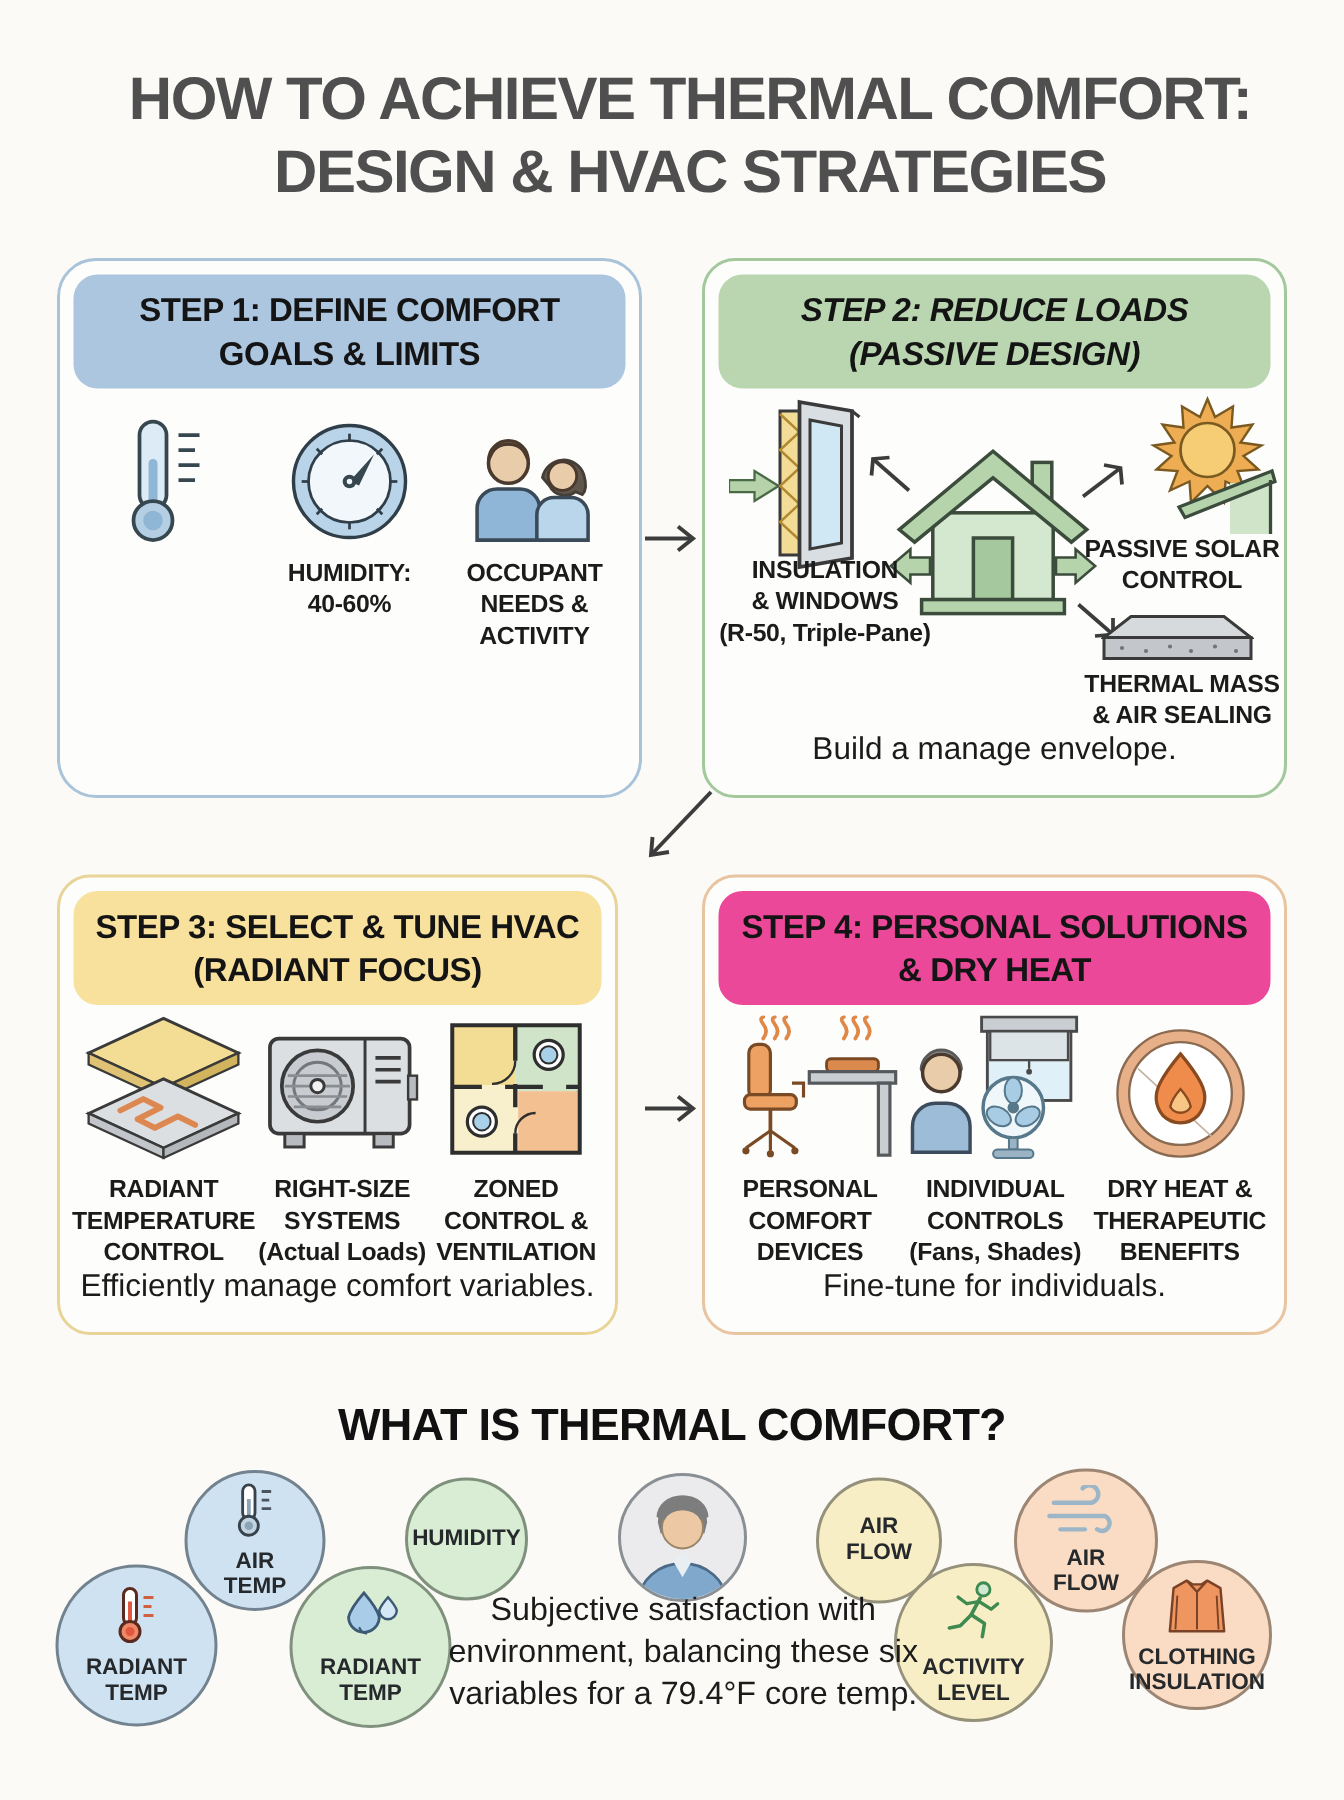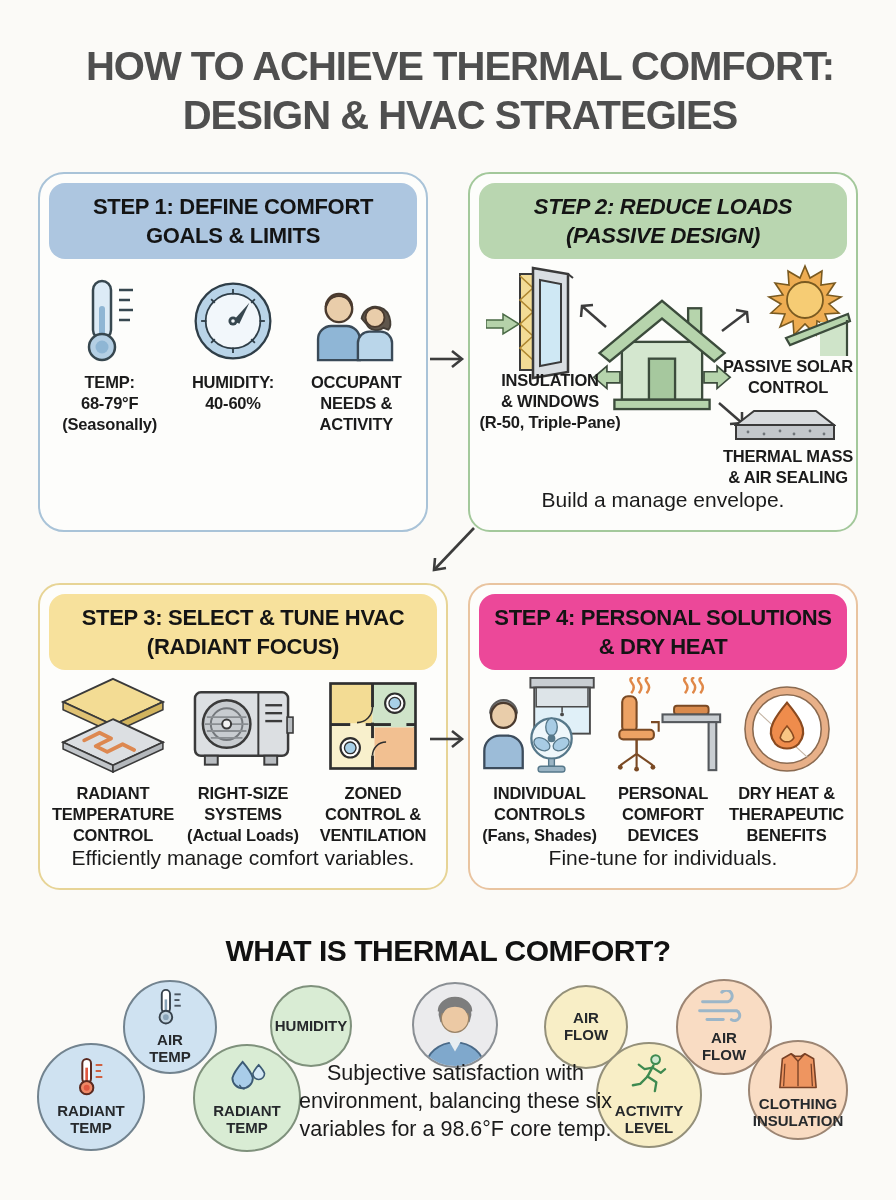--- a/index.html
+++ b/index.html
@@ -4,21 +4,21 @@
 <style>
   html,body{margin:0;padding:0;}
   body{font-family:"Liberation Sans",sans-serif;background:#e8e8e8;}
   #canvas{position:relative;width:896px;height:1200px;background:#fbfaf7;overflow:hidden;margin:0 auto;}
   .abs{position:absolute;}
   .title{left:0;right:0;top:42px;text-align:center;font-size:40px;font-weight:700;
          color:#4f4f4f;line-height:1.22;letter-spacing:-1px;white-space:pre-line;margin-left:24px;}
   .box{box-sizing:border-box;border-radius:22px;background:#fdfdfb;border:2.5px solid;}
   .box1{left:38px;top:172px;width:390px;height:360px;border-color:#a9c3d8;border-radius:26px;}
   .box2{left:468px;top:172px;width:390px;height:360px;border-color:#a3c89b;}
-  .box3{left:38px;top:583px;width:410px;height:307px;border-color:#e7d496;}
+  .box3{left:38px;top:583px;width:374px;height:307px;border-color:#e7d496;}
   .box4{left:468px;top:583px;width:390px;height:307px;border-color:#e9c4a0;}
   .hdr{position:absolute;left:9px;right:9px;top:9px;height:76px;border-radius:16px;
        display:flex;align-items:center;justify-content:center;text-align:center;
        font-weight:700;font-size:22px;line-height:1.32;letter-spacing:-0.3px;color:#141414;white-space:pre-line;}
   .hdr1{background:#adc6e0;}
   .hdr2{background:#b9d6b0;font-style:italic;}
   .hdr3{background:#f7e19c;}
   .hdr4{background:#ec4899;}
   .cols{position:absolute;left:8px;right:8px;display:flex;justify-content:space-around;}
   .col{flex:1;display:flex;flex-direction:column;align-items:center;}
@@ -59,23 +59,20 @@
             <line x1="40" y1="12" x2="54" y2="12" stroke="#37474f" stroke-width="2.5"></line>
             <line x1="40" y1="22" x2="51" y2="22" stroke="#37474f" stroke-width="2.5"></line>
             <line x1="40" y1="32" x2="54" y2="32" stroke="#37474f" stroke-width="2.5"></line>
             <line x1="40" y1="42" x2="51" y2="42" stroke="#37474f" stroke-width="2.5"></line>
             <rect x="14" y="3" width="18" height="58" rx="9" fill="#dcebf6" stroke="#37474f" stroke-width="2.5"></rect>
             <rect x="20" y="28" width="6" height="30" rx="3" fill="#8fb6d4"></rect>
             <circle cx="23" cy="69" r="13" fill="#b4cfe4" stroke="#37474f" stroke-width="2.5"></circle>
             <circle cx="23" cy="69" r="6.5" fill="#8fb6d4"></circle>
           </svg>
         </div>
-        <div class="lbl">TEMP:
-68-79°F
-(Seasonally)</div>
       </div>
       <div class="col">
         <div class="icbox" style="height:86px;">
           <svg width="82" height="82" viewBox="0 0 90 90">
             <circle cx="45" cy="45" r="41" fill="#b9d4e8" stroke="#2f3e48" stroke-width="2.5"></circle>
             <circle cx="45" cy="45" r="30" fill="#f2f7fb" stroke="#2f3e48" stroke-width="2"></circle>
             <g stroke="#2f3e48" stroke-width="2">
               <line x1="45" y1="10" x2="45" y2="16"></line>
                 <line x1="45" y1="74" x2="45" y2="80"></line>
               <line x1="10" y1="45" x2="16" y2="45"></line>
@@ -281,20 +278,52 @@
 VENTILATION</div>
       </div>
     </div>
     <div class="foot">Efficiently manage comfort variables.</div>
   </section>
 
   <section class="abs box box4">
     <div class="hdr hdr4">STEP 4: PERSONAL SOLUTIONS
 &amp; DRY HEAT</div>
     <div class="cols" style="top:92px;">
+      <div class="col">
+        <div class="icbox" style="height:96px;">
+          <svg width="124" height="96" viewBox="0 0 125 100">
+            <g stroke="#e08848" stroke-width="2.6" fill="none" stroke-linecap="round">
+              <path d="M30,16 q4,-5 0,-10 q-3,-4 0,-5"></path>
+              <path d="M38,16 q4,-5 0,-10 q-3,-4 0,-5"></path>
+              <path d="M46,16 q4,-5 0,-10 q-3,-4 0,-5"></path>
+              <path d="M86,16 q4,-5 0,-10 q-3,-4 0,-5"></path>
+              <path d="M94,16 q4,-5 0,-10 q-3,-4 0,-5"></path>
+              <path d="M102,16 q4,-5 0,-10 q-3,-4 0,-5"></path>
+            </g>
+            <rect x="20" y="20" width="15" height="38" rx="6" fill="#eda264" stroke="#7a4a24" stroke-width="2.2"></rect>
+            <rect x="17" y="55" width="36" height="10" rx="4" fill="#eda264" stroke="#7a4a24" stroke-width="2.2"></rect>
+            <path d="M50,47 h8 v10" fill="none" stroke="#7a4a24" stroke-width="2.2"></path>
+            <line x1="35" y1="65" x2="35" y2="80" stroke="#7a4a24" stroke-width="2.6"></line>
+            <g stroke="#7a4a24" stroke-width="2.2">
+              <line x1="35" y1="80" x2="18" y2="92"></line>
+                <line x1="35" y1="80" x2="52" y2="92"></line>
+                <line x1="35" y1="80" x2="35" y2="94"></line>
+            </g>
+            <circle cx="18" cy="94" r="2.5" fill="#7a4a24"></circle>
+              <circle cx="52" cy="94" r="2.5" fill="#7a4a24"></circle>
+              <circle cx="35" cy="96" r="2.5" fill="#7a4a24"></circle>
+            <rect x="74" y="30" width="36" height="9" rx="3" fill="#d98a4c" stroke="#7a4a24" stroke-width="2"></rect>
+            <rect x="62" y="39" width="60" height="8" fill="#c9ced2" stroke="#55595d" stroke-width="2.2"></rect>
+            <rect x="110" y="47" width="8" height="50" fill="#c9ced2" stroke="#55595d" stroke-width="2.2"></rect>
+          </svg>
+        </div>
+        <div class="lbl">PERSONAL
+COMFORT
+DEVICES</div>
+      </div>
       <div class="col">
         <div class="icbox" style="height:96px;">
           <svg width="120" height="96" viewBox="0 0 120 100">
             <rect x="50" y="1" width="66" height="10" fill="#c9ced2" stroke="#4a4a4a" stroke-width="2"></rect>
             <rect x="54" y="11" width="58" height="48" fill="#e0f0f8" stroke="#4a4a4a" stroke-width="2"></rect>
             <rect x="56" y="11" width="54" height="20" fill="#dde4e8" stroke="#4a4a4a" stroke-width="1.6"></rect>
             <line x1="83" y1="31" x2="83" y2="37" stroke="#4a4a4a" stroke-width="1.6"></line>
             <circle cx="83" cy="39" r="2" fill="#4a4a4a"></circle>
             <path d="M22,24 a14,14 0 0 1 14,13 l-2,5 h-24 l-2,-5 a14,14 0 0 1 14,-13z" fill="#8a8a8a" stroke="#5a5a5a" stroke-width="2"></path>
             <circle cx="22" cy="40" r="13" fill="#e9cdaa" stroke="#4a3a2e" stroke-width="2.4"></circle>
@@ -309,52 +338,20 @@
             <rect x="69" y="85" width="6" height="8" fill="#9ab4c4" stroke="#56788a" stroke-width="1.4"></rect>
             <rect x="58" y="93" width="28" height="6" rx="3" fill="#9ab4c4" stroke="#56788a" stroke-width="1.4"></rect>
           </svg>
         </div>
         <div class="lbl">INDIVIDUAL
 CONTROLS
 (Fans, Shades)</div>
       </div>
       <div class="col">
         <div class="icbox" style="height:96px;">
-          <svg width="124" height="96" viewBox="0 0 125 100">
-            <g stroke="#e08848" stroke-width="2.6" fill="none" stroke-linecap="round">
-              <path d="M30,16 q4,-5 0,-10 q-3,-4 0,-5"></path>
-              <path d="M38,16 q4,-5 0,-10 q-3,-4 0,-5"></path>
-              <path d="M46,16 q4,-5 0,-10 q-3,-4 0,-5"></path>
-              <path d="M86,16 q4,-5 0,-10 q-3,-4 0,-5"></path>
-              <path d="M94,16 q4,-5 0,-10 q-3,-4 0,-5"></path>
-              <path d="M102,16 q4,-5 0,-10 q-3,-4 0,-5"></path>
-            </g>
-            <rect x="20" y="20" width="15" height="38" rx="6" fill="#eda264" stroke="#7a4a24" stroke-width="2.2"></rect>
-            <rect x="17" y="55" width="36" height="10" rx="4" fill="#eda264" stroke="#7a4a24" stroke-width="2.2"></rect>
-            <path d="M50,47 h8 v10" fill="none" stroke="#7a4a24" stroke-width="2.2"></path>
-            <line x1="35" y1="65" x2="35" y2="80" stroke="#7a4a24" stroke-width="2.6"></line>
-            <g stroke="#7a4a24" stroke-width="2.2">
-              <line x1="35" y1="80" x2="18" y2="92"></line>
-                <line x1="35" y1="80" x2="52" y2="92"></line>
-                <line x1="35" y1="80" x2="35" y2="94"></line>
-            </g>
-            <circle cx="18" cy="94" r="2.5" fill="#7a4a24"></circle>
-              <circle cx="52" cy="94" r="2.5" fill="#7a4a24"></circle>
-              <circle cx="35" cy="96" r="2.5" fill="#7a4a24"></circle>
-            <rect x="74" y="30" width="36" height="9" rx="3" fill="#d98a4c" stroke="#7a4a24" stroke-width="2"></rect>
-            <rect x="62" y="39" width="60" height="8" fill="#c9ced2" stroke="#55595d" stroke-width="2.2"></rect>
-            <rect x="110" y="47" width="8" height="50" fill="#c9ced2" stroke="#55595d" stroke-width="2.2"></rect>
-          </svg>
-        </div>
-        <div class="lbl">PERSONAL
-COMFORT
-DEVICES</div>
-      </div>
-      <div class="col">
-        <div class="icbox" style="height:96px;">
           <svg width="88" height="88" viewBox="0 0 90 90">
             <circle cx="45" cy="45" r="39" fill="#ffffff" stroke="#e8b088" stroke-width="8"></circle>
             <circle cx="45" cy="45" r="43" fill="none" stroke="#8a6a50" stroke-width="1.6"></circle>
             <circle cx="45" cy="45" r="35" fill="none" stroke="#8a6a50" stroke-width="1.6"></circle>
             <line x1="16" y1="28" x2="66" y2="74" stroke="#c4b4a4" stroke-width="1.2"></line>
             <path d="M45,18 q10,12 14,20 q6,12 -2,22 a17,17 0 0 1 -24,0 q-8,-10 -2,-22 q4,-8 14,-20z" fill="#ef8c4c" stroke="#8a4a20" stroke-width="2.2"></path>
             <path d="M45,42 q6,7 7,12 a8,8 0 0 1 -14,0 q1,-5 7,-12z" fill="#f8c684" stroke="#8a4a20" stroke-width="1.6"></path>
           </svg>
         </div>
         <div class="lbl">DRY HEAT &amp;
@@ -439,21 +436,21 @@
       <path d="M27,34 a18,18 0 0 1 36,0 l-2,8 h-32 z" fill="#7d7d7d"></path>
       <circle cx="45" cy="38" r="15" fill="#ecc9a4" stroke="#9a8468" stroke-width="1.4"></circle>
       <path d="M26,30 a19,16 0 0 1 38,0 l-6,2 a14,11 0 0 0 -26,0 z" fill="#7d7d7d"></path>
       <path d="M13,92 a32,28 0 0 1 64,0 z" fill="#7fa8cc" stroke="#4a6a88" stroke-width="2"></path>
       <polygon points="45,56 38,62 45,74 52,62" fill="#e8eef2"></polygon>
     </svg>
   </div>
 
   <div class="abs desc">Subjective satisfaction with
 environment, balancing these six
-variables for a 98.6°F core temp.</div>
+variables for a 79.4°F core temp.</div>
 
   <div class="circle c-yellow" style="left:544px;top:985px;width:84px;height:84px;">
     <span class="clabel">AIR
 FLOW</span>
   </div>
 
   <div class="circle c-yellow" style="left:596px;top:1042px;width:106px;height:106px;z-index:2;">
     <span>
       <svg width="44" height="44" viewBox="0 0 60 60">
         <circle cx="39" cy="9" r="6" fill="#cfe8cf" stroke="#3e8a50" stroke-width="2.6"></circle>

